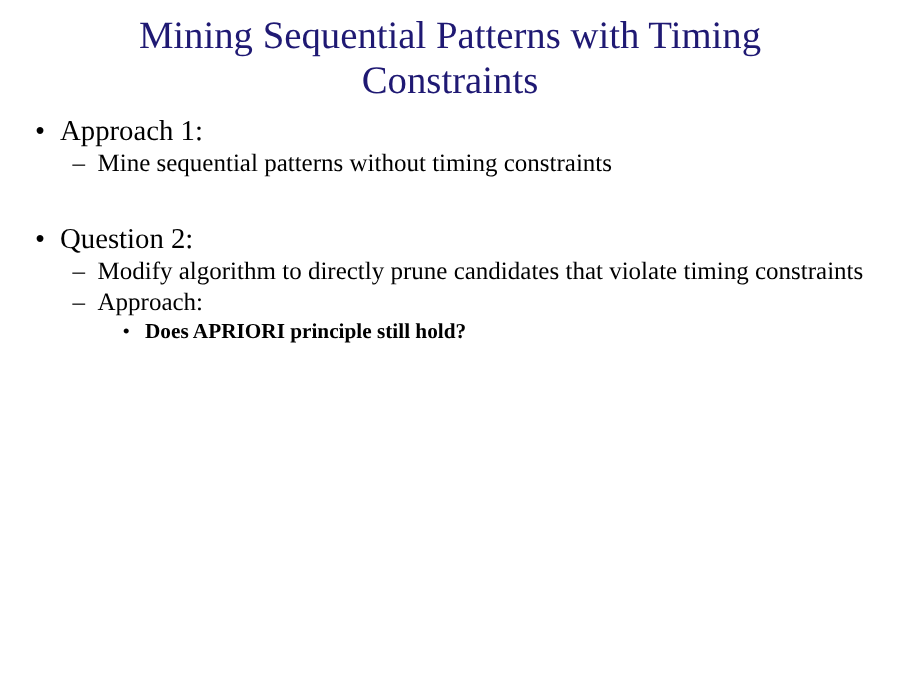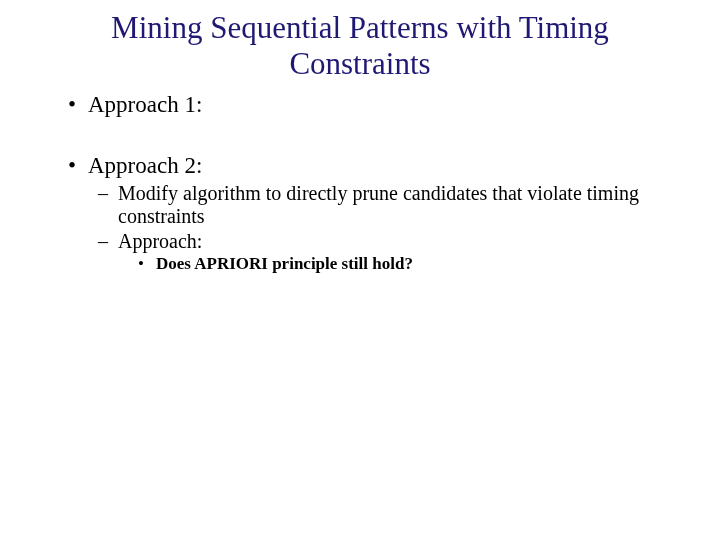--- a/index.html
+++ b/index.html
@@ -20,21 +20,20 @@
   }
   .title {
     font-size: 31px;
     color: #1f1973;
     text-align: center;
     line-height: 1.15;
     margin: 0 40px 10px 40px;
   }
   .content {
     padding: 0 26px 0 26px;
-    margin-left: 40px;
   }
   .l1 {
     font-size: 23px;
     margin: 2px 0 2px 0;
     padding-left: 22px;
     position: relative;
     line-height: 1.18;
   }
   .l1::before {
     content: "•";
@@ -79,22 +78,23 @@
 </style>
 </head>
 <body>
 
 <div class="slide">
   <div class="title">Mining Sequential Patterns with Timing Constraints</div>
 
   <div class="content">
 
     <div class="l1">Approach 1:</div>
+    <div class="l2">Mine sequential patterns without timing constraints</div>
 
     <div class="gap"></div>
 
-    <div class="l1">Approach 2:</div>
+    <div class="l1">Question 2:</div>
     <div class="l2">Modify algorithm to directly prune candidates that violate timing constraints</div>
     <div class="l2">Approach:</div>
     <div class="l3">Does APRIORI principle still hold?</div>
 
   </div>
 </div>
 
 </body></html>

